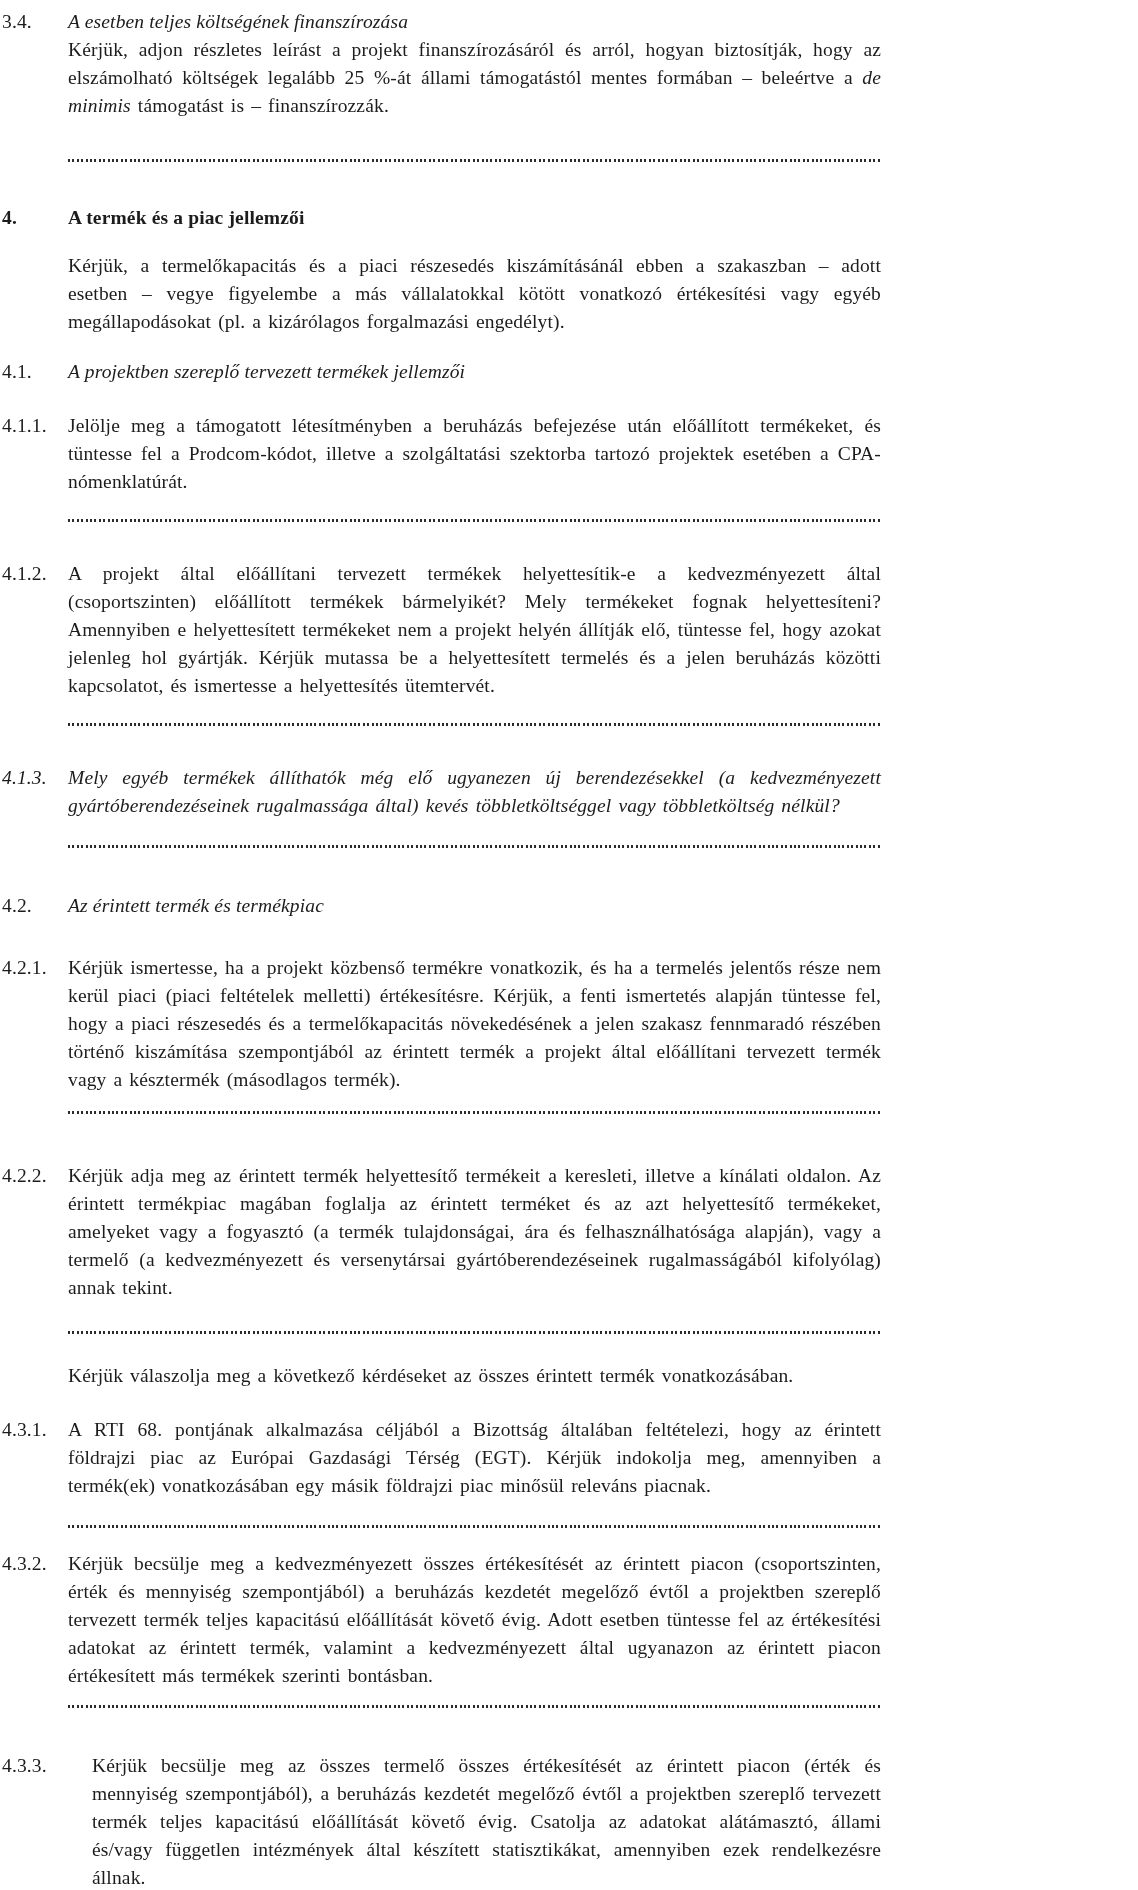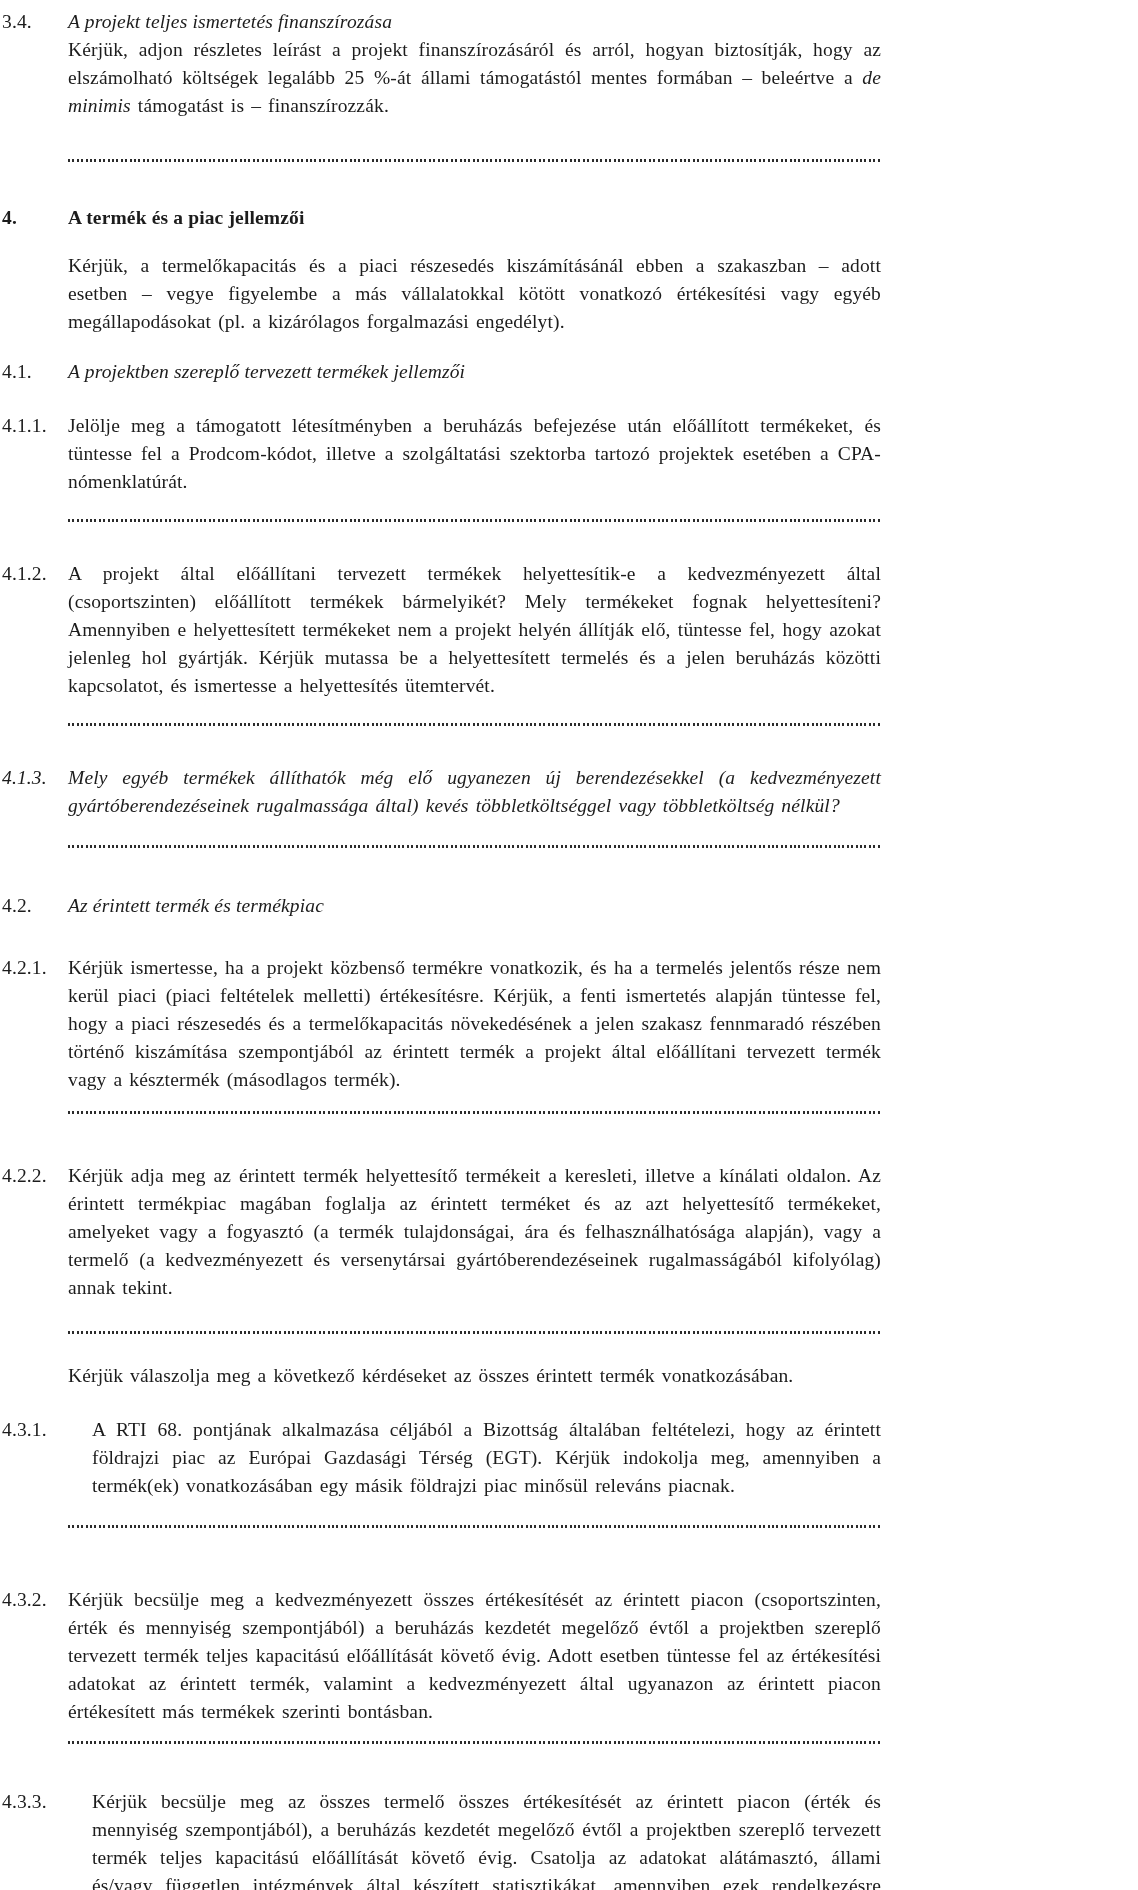--- a/index.html
+++ b/index.html
@@ -62,35 +62,35 @@
   .mt-dot-3     { margin-top: 22px; }
   .mt-q413      { margin-top: 38px; font-style: italic; }
   .mt-dot-4     { margin-top: 24px; }
   .mt-s42       { margin-top: 44px; }
   .mt-q421      { margin-top: 34px; }
   .mt-dot-5     { margin-top: 16px; }
   .mt-q422      { margin-top: 48px; }
   .mt-dot-6     { margin-top: 28px; }
   .mt-s43       { margin-top: 44px; }
   .mt-s43-para  { margin-top: 28px; }
-  .mt-q431      { margin-top: 26px; gap: 24px; }
+  .mt-q431      { margin-top: 26px; }
   .mt-dot-7     { margin-top: 24px; }
-  .mt-q432      { margin-top: 58px; }
+  .mt-q432      { margin-top: 22px; }
   .mt-dot-8     { margin-top: 14px; }
   .mt-q433      { margin-top: 44px; gap: 24px; }
   .mt-dot-9     { margin-top: 17px; }
 </style>
 </head>
 <body>
 
 <div class="page">
 
   <div class="row">
     <span class="num">3.4.</span>
-    <h2 class="heading italic">A projekt teljes ismertetés finanszírozása</h2>
+    <h2 class="heading italic">A esetben teljes költségének finanszírozása</h2>
   </div>
   <div class="row mt-para">
     <span class="num"></span>
     <p class="para"><span>Kérjük, adjon részletes leírást a projekt finanszírozásáról és arról, hogyan biztosítják, hogy az elszámolható költségek legalább 25 %-át állami támogatástól mentes formában – beleértve a </span><em>de minimis</em><span> támogatást is – finanszírozzák.</span></p>
   </div>
   <div class="row mt-dot-1">
     <span class="num"></span>
     <div class="answer-line"></div>
   </div>
 

